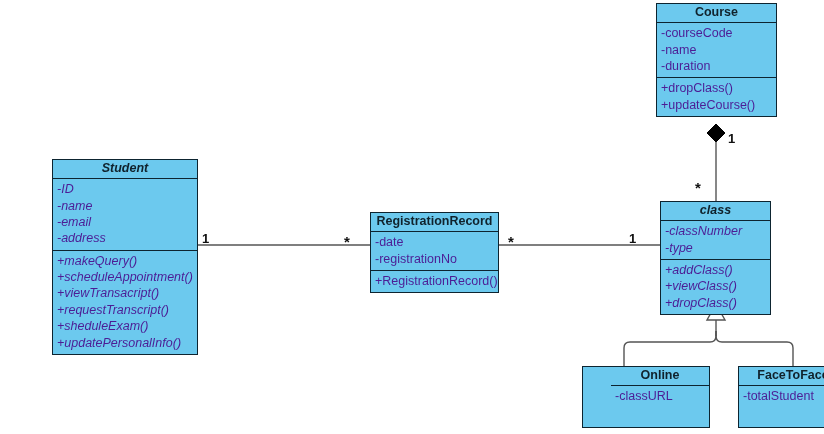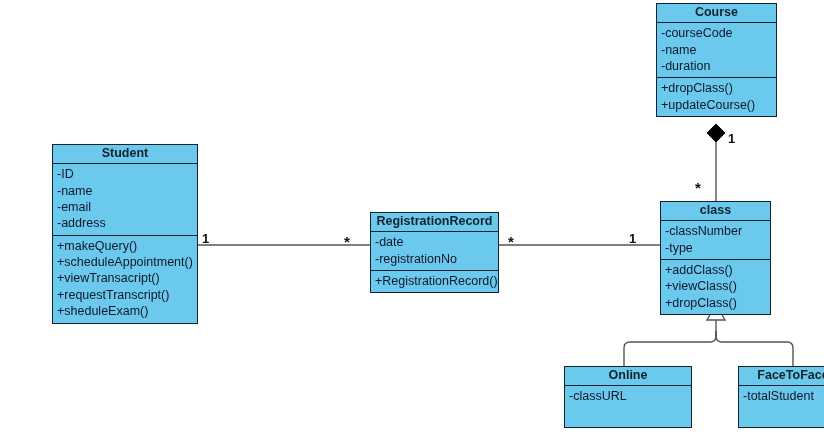--- a/index.html
+++ b/index.html
@@ -42,21 +42,21 @@
     border-bottom: 1px solid #0d2430;
   }
   .uml-compartment.last {
     border-bottom: none;
   }
   .uml-compartment.empty-fill {
     border-bottom: none;
   }
   .uml-member {
     font-size: 12.5px;
-    color: #0f172a;
+    color: #4c1d95;
     line-height: 1.31;
     padding-left: 4px;
     white-space: nowrap;
   }
 
   .mult {
     position: absolute;
     font-size: 13px;
     font-weight: bold;
     color: #101010;
@@ -105,62 +105,63 @@
       <div class="uml-member">-courseCode</div>
       <div class="uml-member">-name</div>
       <div class="uml-member">-duration</div>
     </div>
     <div class="uml-compartment last">
       <div class="uml-member">+dropClass()</div>
       <div class="uml-member">+updateCourse()</div>
     </div>
   </div>
 
-  <div class="uml-class" id="box-student" style="left:14px; top:144px; width:146px;">
+  <div class="uml-class" id="box-student" style="left:14px; top:159px; width:146px;font-style:italic;">
     <div class="uml-header">Student</div>
     <div class="uml-compartment">
       <div class="uml-member">-ID</div>
       <div class="uml-member">-name</div>
       <div class="uml-member">-email</div>
       <div class="uml-member">-address</div>
     </div>
     <div class="uml-compartment last">
       <div class="uml-member">+makeQuery()</div>
       <div class="uml-member">+scheduleAppointment()</div>
       <div class="uml-member">+viewTransacript()</div>
       <div class="uml-member">+requestTranscript()</div>
       <div class="uml-member">+sheduleExam()</div>
+      <div class="uml-member">+updatePersonalInfo()</div>
     </div>
   </div>
 
   <div class="uml-class" id="box-registration" style="left:332px; top:212px; width:129px;">
     <div class="uml-header">RegistrationRecord</div>
     <div class="uml-compartment">
       <div class="uml-member">-date</div>
       <div class="uml-member">-registrationNo</div>
     </div>
     <div class="uml-compartment last">
       <div class="uml-member">+RegistrationRecord()</div>
     </div>
   </div>
 
-  <div class="uml-class" id="box-class" style="left:622px; top:201px; width:111px;">
+  <div class="uml-class" id="box-class" style="left:622px; top:201px; width:111px;font-style:italic;">
     <div class="uml-header">class</div>
     <div class="uml-compartment">
       <div class="uml-member">-classNumber</div>
       <div class="uml-member">-type</div>
     </div>
     <div class="uml-compartment last">
       <div class="uml-member">+addClass()</div>
       <div class="uml-member">+viewClass()</div>
       <div class="uml-member">+dropClass()</div>
     </div>
   </div>
 
-  <div class="uml-class" id="box-online" style="left:526px; top:366px; width:128px; height:62px;">
+  <div class="uml-class" id="box-online" style="left:544px; top:366px; width:128px; height:62px;padding-left:28px;">
     <div class="uml-header">Online</div>
     <div class="uml-compartment empty-fill">
       <div class="uml-member">-classURL</div>
     </div>
   </div>
 
   <div class="uml-class" id="box-facetoface" style="left:700px; top:366px; width:110px; height:62px;">
     <div class="uml-header">FaceToFace</div>
     <div class="uml-compartment empty-fill">
       <div class="uml-member">-totalStudent</div>

